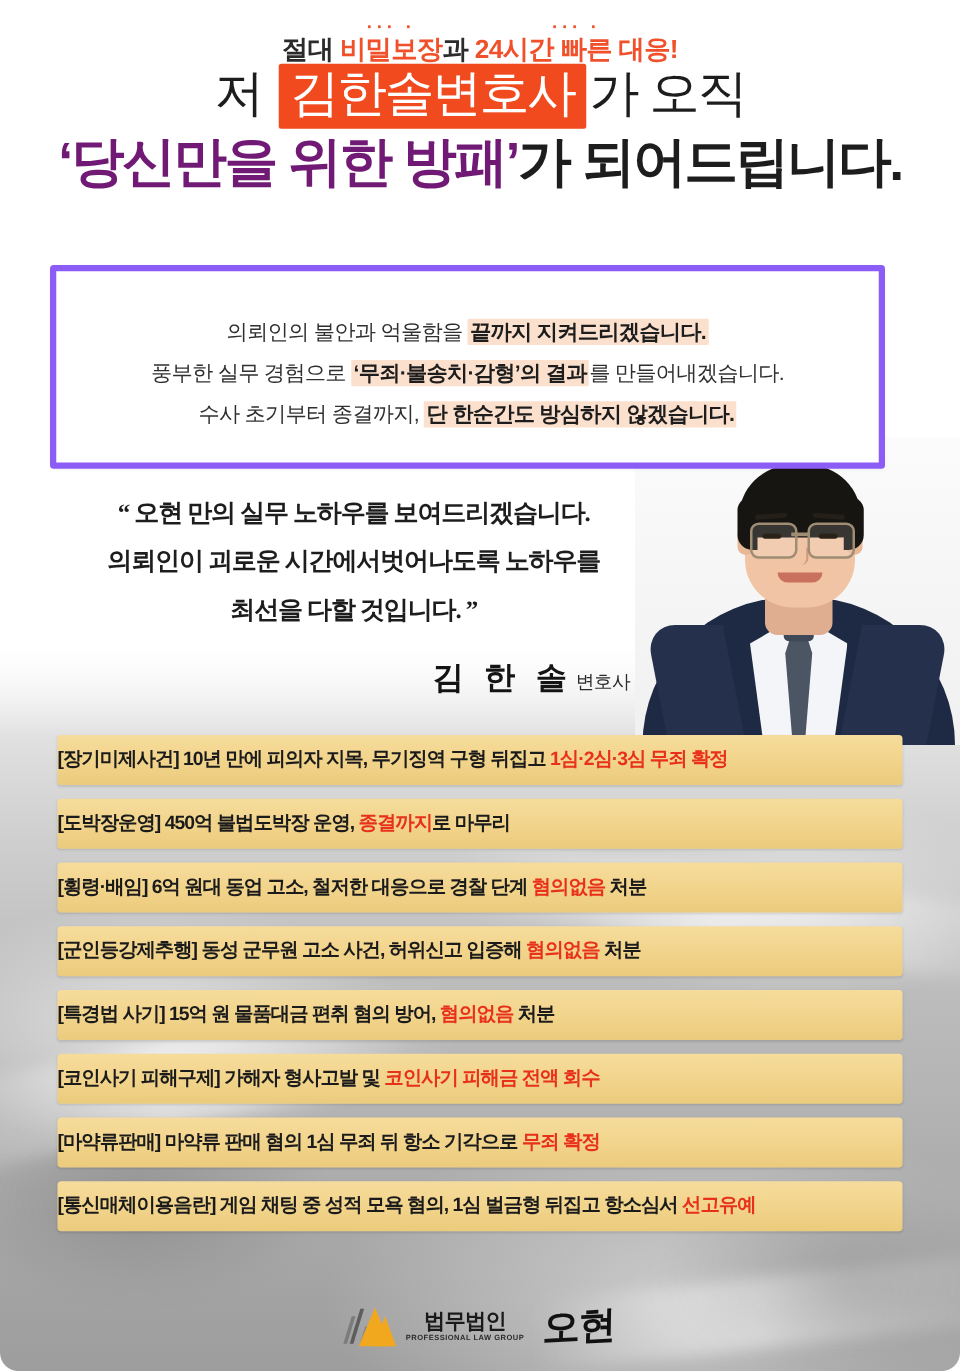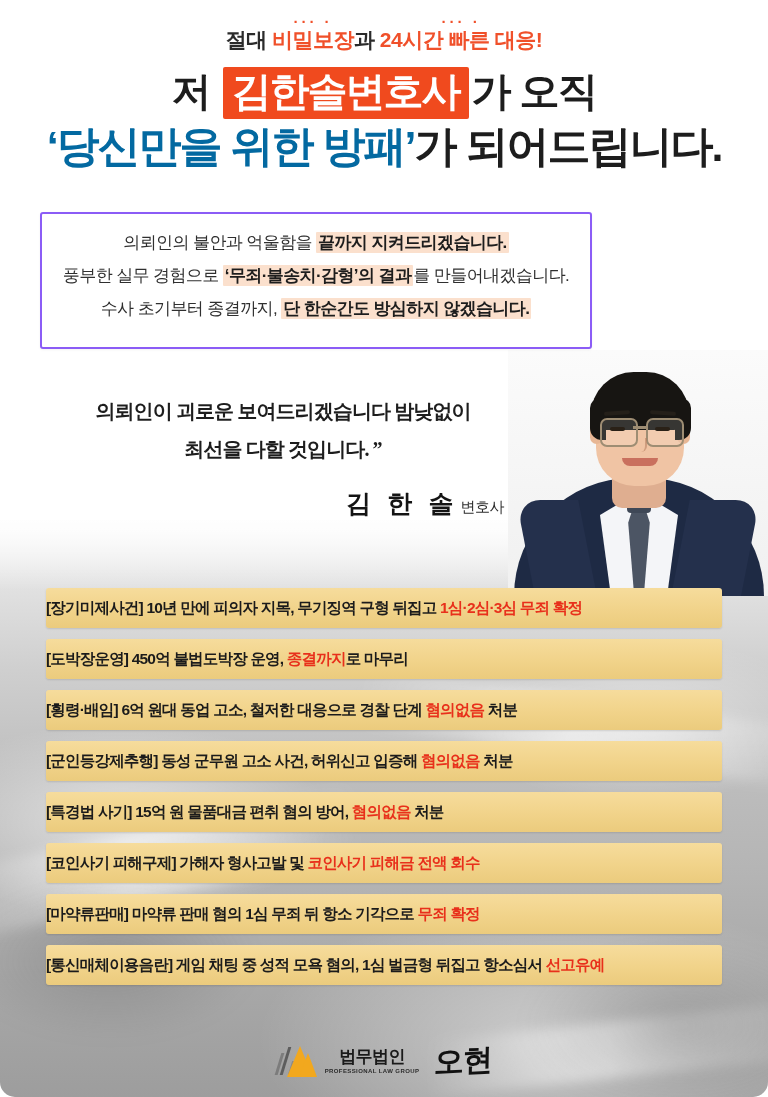--- a/index.html
+++ b/index.html
@@ -54,46 +54,46 @@
     position:relative;display:inline-block;
   }
   .dotted::before{
     content:"··· ·";
     position:absolute;left:50%;transform:translateX(-50%);
     top:-14px;font-size:15px;letter-spacing:3px;color:#F0502A;
     line-height:1;white-space:nowrap;
   }
 
   .hl1{
-    margin-top:16px;
-    font-size:40px;font-weight:700;color:#1d1d1d;
+    margin-top:0;
+    font-size:40px;font-weight:400;color:#1d1d1d;
     letter-spacing:-1.5px;line-height:1.12;white-space:nowrap;
   }
   .hl-box{
     display:inline-block;
     background:#F04A1E;color:#ffffff;
     padding:2px 9px 5px 9px;margin:0 3px;
     border-radius:2px;
     letter-spacing:-2px;
   }
   .hl2{
     margin-top:4px;
     font-size:43px;font-weight:800;color:#1d1d1d;
     letter-spacing:-2px;line-height:1.1;white-space:nowrap;
   }
-  .hl2 .or{color:#0369a1;margin-top:24px;}
+  .hl2 .or{color:#701a75;margin-top:24px;}
 
   
   .promise{
-    position:absolute;left:40px;top:212px;width:552px;
+    position:absolute;left:40px;top:212px;width:668px;
     background:#ffffff;
-    border:2px solid #8b5cf6;
+    border:5px solid #8b5cf6;
     border-radius:3px;
     box-shadow:0 1px 3px rgba(0,0,0,.05);
-    padding:12px 0 22px 0;
+    padding:32px 0 22px 0;
     text-align:center;
     z-index:6;
     box-sizing:border-box;
   }
   .promise .line{
     font-size:17px;color:#2f2f2f;line-height:1.95;
     letter-spacing:-.6px;white-space:nowrap;
   }
   .promise mark{
     background:#FBE0CD;color:#1d1d1d;font-weight:700;
@@ -283,21 +283,22 @@
     <div class="p-glass-l"></div>
     <div class="p-glass-r"></div>
     <div class="p-bridge"></div>
     <div class="p-eye-l"></div>
     <div class="p-eye-r"></div>
     <div class="p-nose"></div>
     <div class="p-mouth"></div>
   </div>
 
   <div class="quote">
-    <div class="q">의뢰인이 괴로운 보여드리겠습니다 밤낮없이</div>
+    <div class="q">“ 오현 만의 실무 노하우를 보여드리겠습니다.</div>
+    <div class="q">의뢰인이 괴로운 시간에서벗어나도록 노하우를</div>
     <div class="q">최선을 다할 것입니다. ”</div>
     <div class="sign"><span class="name">김 한 솔</span><span class="role">변호사</span></div>
   </div>
 
   <div class="bars">
     <div class="bar">
         <div class="txt"><span>[장기미제사건] 10년 만에 피의자 지목, 무기징역 구형 뒤집고 </span><em>1심·2심·3심 무죄 확정</em><span></span></div>
       </div>
     <div class="bar">
         <div class="txt"><span>[도박장운영] 450억 불법도박장 운영, </span><em>종결까지</em><span>로 마무리</span></div>

